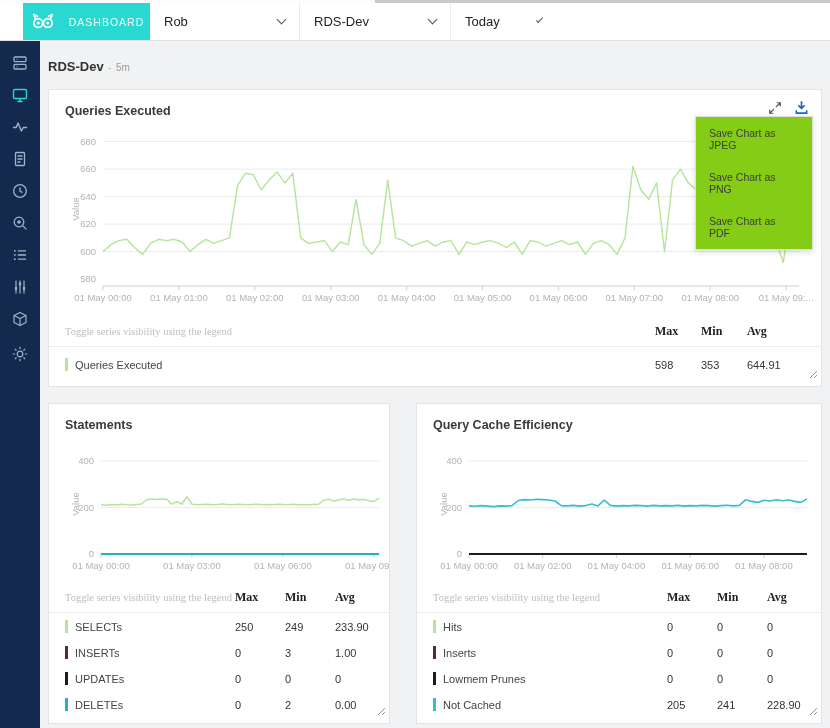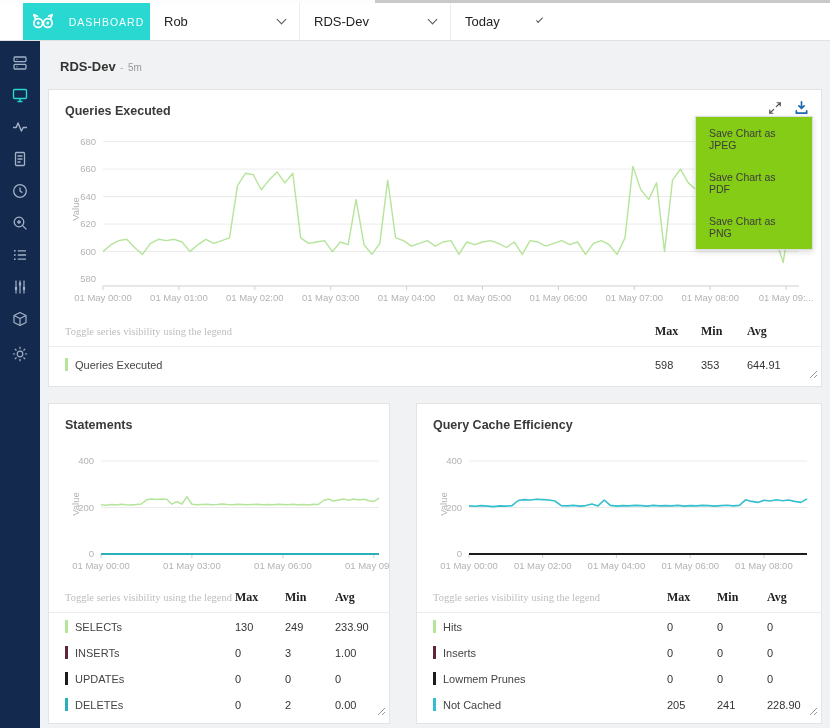--- a/index.html
+++ b/index.html
@@ -21,21 +21,21 @@
     transform:rotate(45deg); margin-top:-4px; }
   
   .layout { display:flex; height:687px; }
   .sidebar { width:40px; background:#13294d; display:flex; flex-direction:column;
     align-items:center; padding-top:13px; flex-shrink:0; }
   .side-ic { width:18px; height:18px; margin-bottom:14px; color:#a3b1c6; cursor:pointer; }
   .side-ic.active { color:#29d8d1; }
   .side-ic.gear { margin-top:3px; }
   .side-ic svg { display:block; }
   .content { flex:1; padding:8px 8px 0 8px; overflow:hidden; }
-  .page-head { margin:8px 0 14px 12px; }
+  .page-head { margin:8px 0 14px 0; }
   .page-head .srv { font-size:13px; font-weight:bold; color:#333; }
   .page-head .sep { font-size:10px; color:#aaa; }
   .page-head .ivl { font-size:10px; color:#9a9a9a; }
   
   .card { background:#fff; border:1px solid #e4e4e4; position:relative; }
   .card-main { margin-bottom:16px; }
   .card-title { font-size:12.5px; font-weight:bold; color:#3a3a3a; padding:14px 16px 4px 16px; }
   .cards-row { display:flex; gap:26px; }
   .card-sm-left { width:349px; }
   .card-sm-right { width:412px; }
@@ -184,22 +184,22 @@
         </span>
         <span class="act">
           <svg width="15" height="15" viewBox="0 0 16 16" fill="none" stroke="#1d6ab2" stroke-width="1.8" stroke-linecap="round" stroke-linejoin="round">
             <path d="M8 2v7M8 9L5.2 6.2M8 9l2.8-2.8"></path>
               <path d="M2.5 11.5v2.5h11v-2.5"></path>
           </svg>
         </span>
       </div>
       <div class="save-menu">
         <div class="mi">Save Chart as JPEG</div>
+        <div class="mi">Save Chart as PNG</div>
         <div class="mi">Save Chart as PDF</div>
-        <div class="mi">Save Chart as PNG</div>
       </div>
       <div class="plot"><svg width="764" height="192" viewBox="0 0 764 192">
             <text x="47" y="160.1" text-anchor="end">580</text>
             <line x1="54" y1="129.6" x2="750" y2="129.6" stroke="#ebebeb" stroke-width="1"></line>
             <text x="47" y="132.6" text-anchor="end">600</text>
             <line x1="54" y1="102.1" x2="750" y2="102.1" stroke="#ebebeb" stroke-width="1"></line>
             <text x="47" y="105.1" text-anchor="end">620</text>
             <line x1="54" y1="74.6" x2="750" y2="74.6" stroke="#ebebeb" stroke-width="1"></line>
             <text x="47" y="77.6" text-anchor="end">640</text>
             <line x1="54" y1="47.1" x2="750" y2="47.1" stroke="#ebebeb" stroke-width="1"></line>
@@ -280,21 +280,21 @@
         <div class="legend-head">
           <span class="legend-note">Toggle series visibility using the legend</span>
           <span class="stat-col">Max</span>
           <span class="stat-col">Min</span>
           <span class="stat-col">Avg</span>
         </div>
         <div class="legend-rows">
             <div class="legend-row">
               <span class="sw" style="background:#b5e49b"></span>
               <span class="ser-name">SELECTs</span>
-              <span class="stat-val">130</span>
+              <span class="stat-val">250</span>
               <span class="stat-val">249</span>
               <span class="stat-val">233.90</span>
             </div>
             <div class="legend-row">
               <span class="sw" style="background:#5e2737"></span>
               <span class="ser-name">INSERTs</span>
               <span class="stat-val">0</span>
               <span class="stat-val">3</span>
               <span class="stat-val">1.00</span>
             </div>

